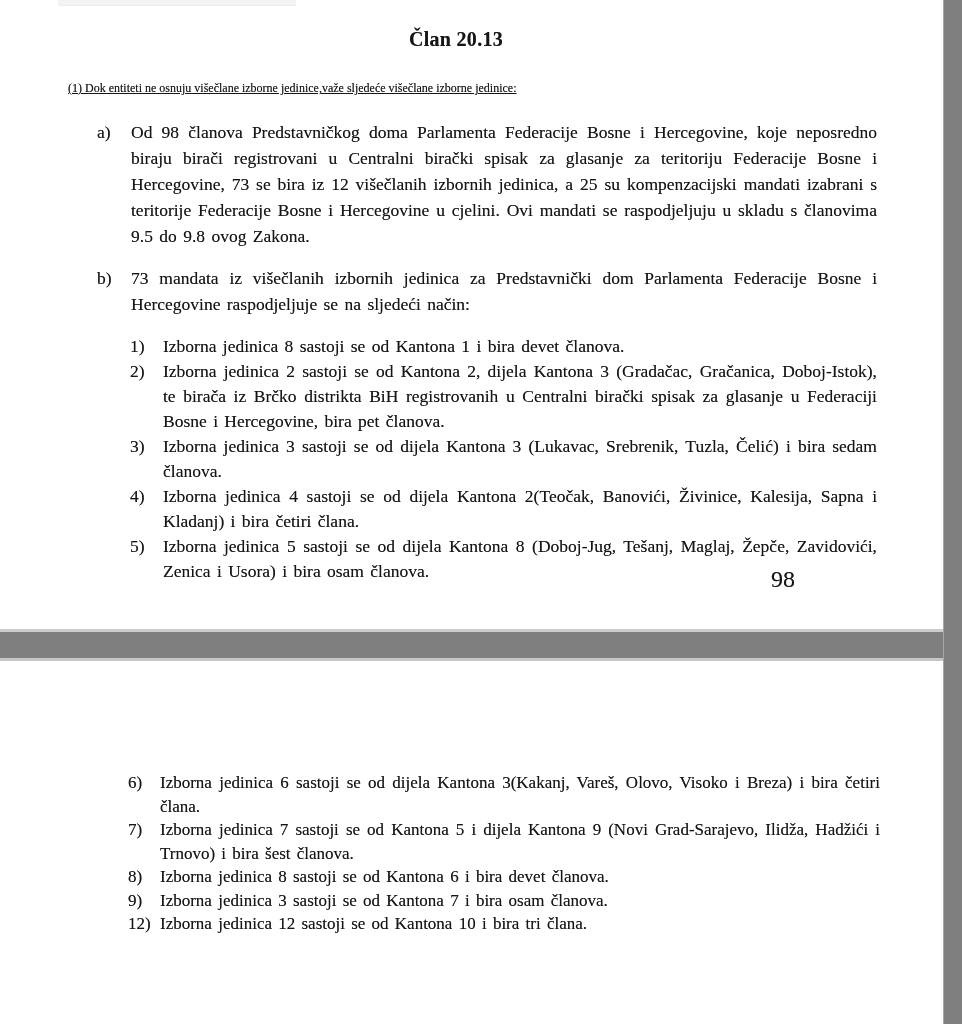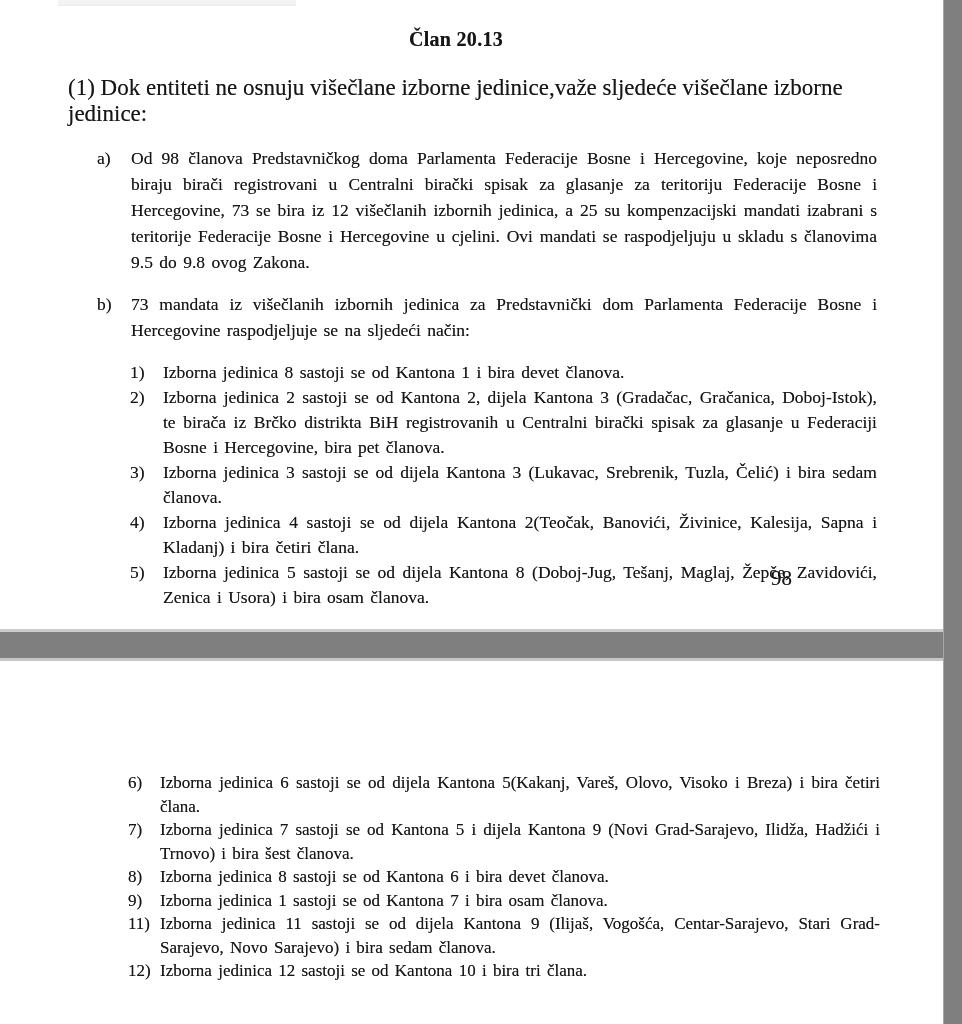--- a/index.html
+++ b/index.html
@@ -55,22 +55,23 @@
     left: -16px;
     margin: 11px 0 0 0;
     text-align: center;
     font-size: 20px;
     font-weight: bold;
     letter-spacing: 0.3px;
   }
 
   .intro {
     margin: 24px 40px 0 68px;
-    font-size: 23px;
+    font-size: 12px;
     line-height: 26px;
+    text-decoration: underline;
   }
 
   .lettered-item {
     display: flex;
     margin: 18px 67px 0 97px;
     font-size: 17.5px;
     line-height: 26px;
   }
   .lettered-item .lbl { flex: 0 0 34px; }
   .lettered-item .txt { flex: 1; text-align: justify; word-spacing: 2px; }
@@ -82,21 +83,21 @@
     line-height: 25px;
   }
   .num-list .num-item { display: flex; }
   .num-list .lbl { flex: 0 0 33px; }
   .num-list .txt { flex: 1; text-align: justify; word-spacing: 2px; }
 
   .page-number {
     position: absolute;
     top: 549px;
     left: 771px;
-    font-size: 21px;
+    font-size: 24px;
   }
 
   .num-list-2 {
     margin: 0 64px 0 128px;
     font-size: 17px;
     line-height: 23.5px;
   }
   .num-list-2 .num-item { display: flex; }
   .num-list-2 .lbl { flex: 0 0 32px; }
   .num-list-2 .txt { flex: 1; text-align: justify; word-spacing: 2px; }
@@ -146,37 +147,33 @@
 
   <div class="page-number">98</div>
 </div>
 
 <div class="separator-band"></div>
 
 <div class="page page-2">
   <div class="num-list-2">
     <div class="num-item">
       <span class="lbl">6)</span>
-      <span class="txt">Izborna jedinica 6 sastoji se od dijela Kantona 5(Kakanj, Vareš, Olovo, Visoko i Breza) i bira četiri člana.</span>
+      <span class="txt">Izborna jedinica 6 sastoji se od dijela Kantona 3(Kakanj, Vareš, Olovo, Visoko i Breza) i bira četiri člana.</span>
     </div>
     <div class="num-item">
       <span class="lbl">7)</span>
       <span class="txt">Izborna jedinica 7 sastoji se od Kantona 5 i dijela Kantona 9 (Novi Grad-Sarajevo, Ilidža, Hadžići i Trnovo) i bira šest članova.</span>
     </div>
     <div class="num-item">
       <span class="lbl">8)</span>
       <span class="txt">Izborna jedinica 8 sastoji se od Kantona 6 i bira devet članova.</span>
     </div>
     <div class="num-item">
       <span class="lbl">9)</span>
-      <span class="txt">Izborna jedinica 1 sastoji se od Kantona 7 i bira osam članova.</span>
-    </div>
-    <div class="num-item">
-      <span class="lbl">11)</span>
-      <span class="txt">Izborna jedinica 11 sastoji se od dijela Kantona 9 (Ilijaš, Vogošća, Centar-Sarajevo, Stari Grad-Sarajevo, Novo Sarajevo) i bira sedam članova.</span>
+      <span class="txt">Izborna jedinica 3 sastoji se od Kantona 7 i bira osam članova.</span>
     </div>
     <div class="num-item">
       <span class="lbl">12)</span>
       <span class="txt">Izborna jedinica 12 sastoji se od Kantona 10 i bira tri člana.</span>
     </div>
   </div>
 </div>
 
 <div class="right-bar"></div>
 

